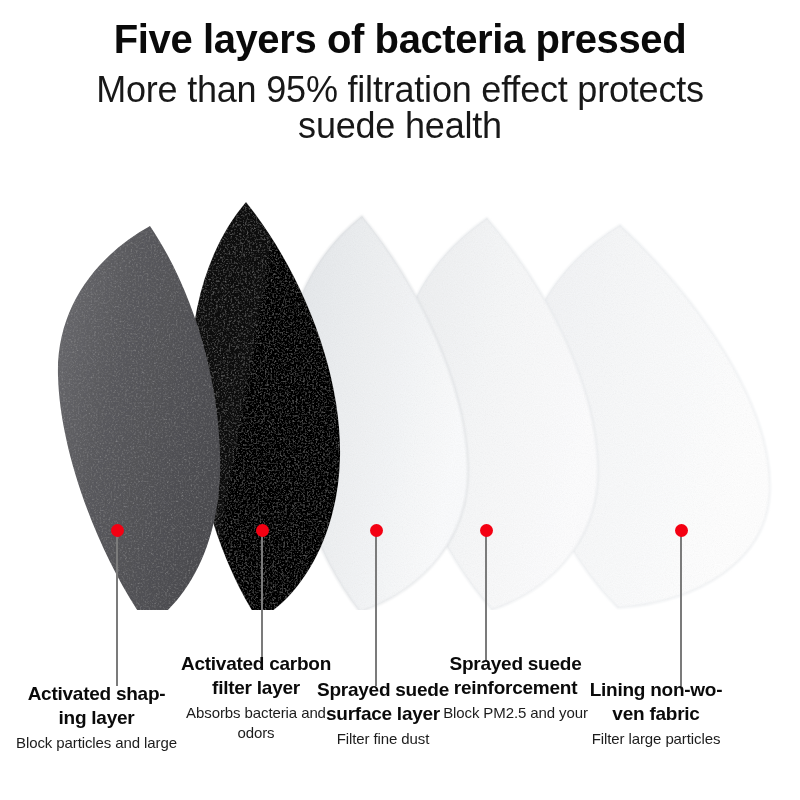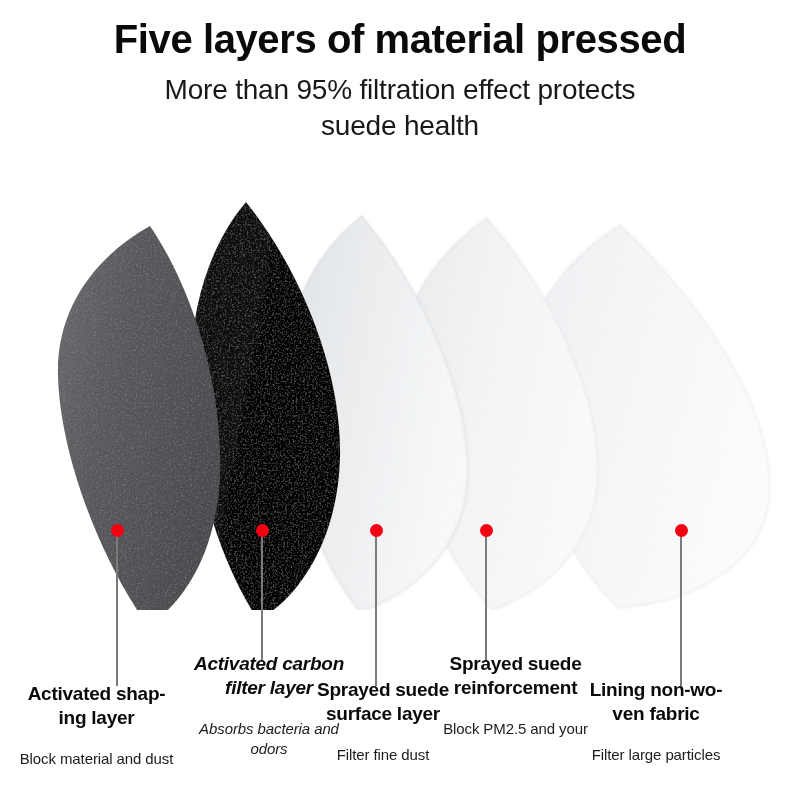--- a/index.html
+++ b/index.html
@@ -28,21 +28,21 @@
   #title {
     font-size: 40px;
     font-weight: bold;
     line-height: 47px;
     letter-spacing: -0.4px;
     color: #0a0a0a;
   }
   #title .tline { display: block; }
   #subtitle {
     margin-top: 9px;
-    font-size: 28px;
+    font-size: 36px;
     font-weight: normal;
     line-height: 36px;
     color: #181818;
     letter-spacing: -0.2px;
   }
   #subtitle .sline { display: block; }
 
   
   #illustration {
     position: absolute;
@@ -107,35 +107,35 @@
   }
   .label .lab-title {
     font-size: 19px;
     font-weight: bold;
     line-height: 24px;
     color: #0a0a0a;
     letter-spacing: -0.25px;
     white-space: pre-line;
   }
   .label .lab-sub {
-    margin-top: 19px;
+    margin-top: 3px;
     font-size: 15px;
     font-weight: normal;
     line-height: 20px;
     color: #1c1c1c;
     letter-spacing: -0.1px;
     white-space: pre-line;
   }
 </style>
 </head>
 <body>
 
 <div id="header">
   <div id="title">
-    <span class="tline">Five layers of material pressed</span>
+    <span class="tline">Five layers of bacteria pressed</span>
   </div>
   <div id="subtitle">
     <span class="sline">More than 95% filtration effect protects</span>
     <span class="sline">suede health</span>
   </div>
 </div>
 
 <div id="illustration">
   <div id="layer-stage">
     <svg width="800" height="420" viewBox="0 0 800 420" xmlns="http://www.w3.org/2000/svg">
@@ -243,23 +243,23 @@
     <div class="marker" style="left: 671px; top: 524px; width: 20px; height: 169px;">
       <div class="pin-line" style="height: 156px; background: rgb(123, 123, 123);"></div>
       <div class="pin-dot" style="background: rgb(244, 0, 18);"></div>
     </div>
   </div>
 
 <div id="labels">
     <div class="label" style="left: 4px; top: 682px; width: 185px;">
       <div class="lab-title">Activated shap-
 ing layer</div>
-      <div class="lab-sub">Block material and dust</div>
-    </div>
-    <div class="label" style="left: 169px; top: 652px; width: 200px; font-style: italic;">
+      <div class="lab-sub">Block particles and large</div>
+    </div>
+    <div class="label" style="left: 156px; top: 652px; width: 200px;">
       <div class="lab-title">Activated carbon
 filter layer</div>
       <div class="lab-sub">Absorbs bacteria and
 odors</div>
     </div>
     <div class="label" style="left: 303px; top: 678px; width: 160px;">
       <div class="lab-title">Sprayed suede
 surface layer</div>
       <div class="lab-sub">Filter fine dust</div>
     </div>

